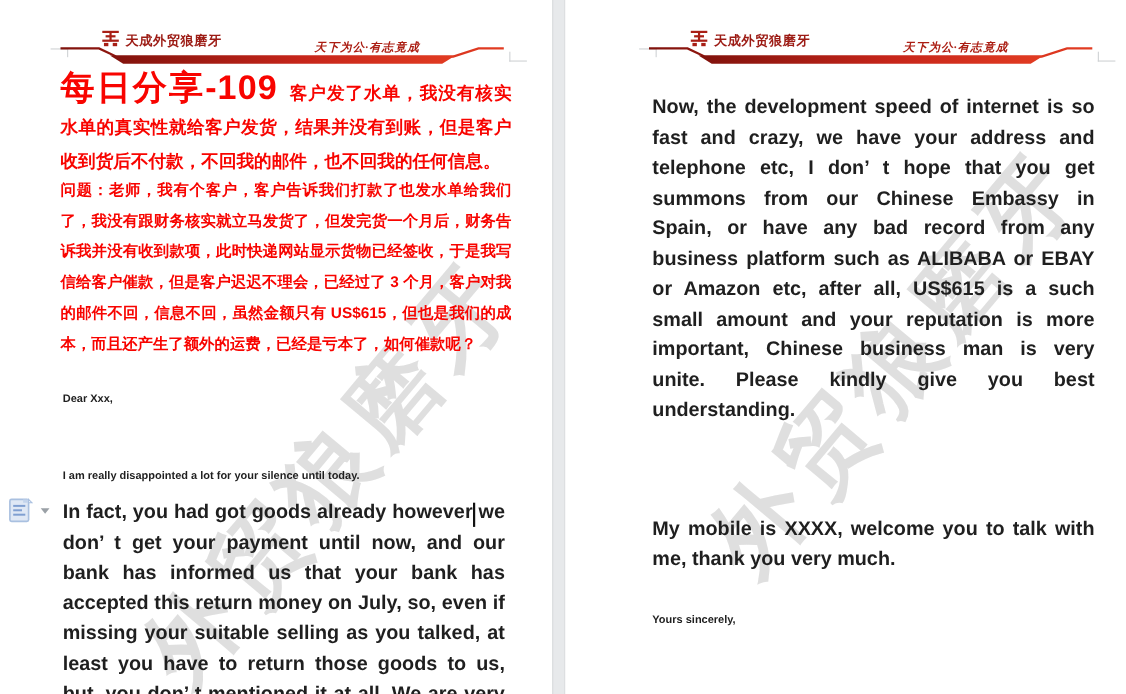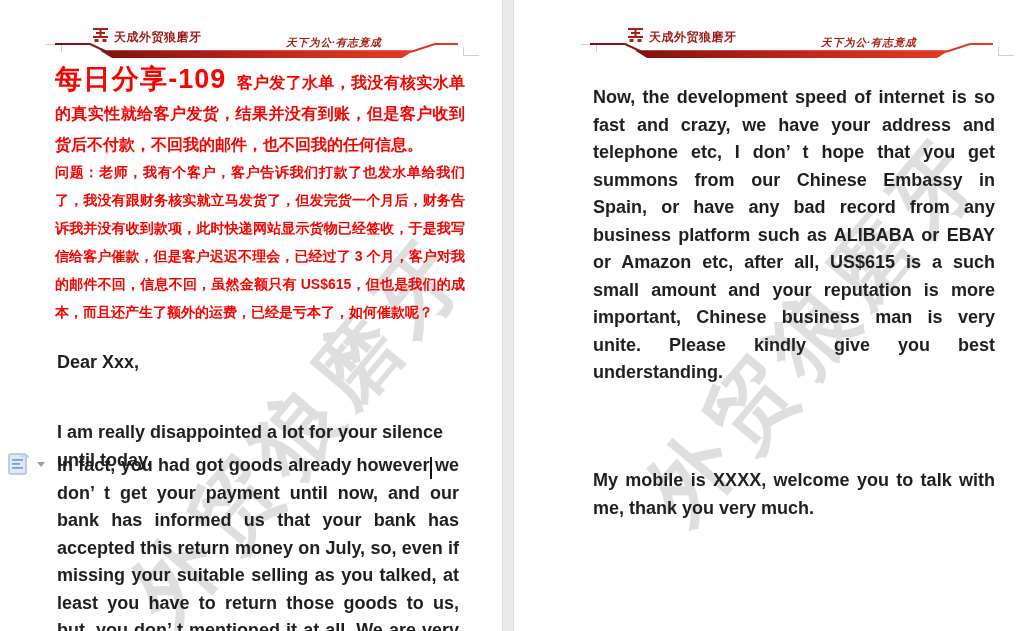--- a/index.html
+++ b/index.html
@@ -10,24 +10,24 @@
           background:#e7e9eb;border-left:1px solid #d9dbdd;border-right:1px solid #d9dbdd;box-sizing:border-box;}
   .watermark{position:absolute;z-index:0;white-space:nowrap;
           font-weight:700;font-size:84px;letter-spacing:10px;color:#d8d8d8;opacity:.8;
           transform:translate(-50%,-50%) rotate(-50deg);}
   .hdr{position:absolute;z-index:2;}
   .cropmark{position:absolute;z-index:1;box-sizing:border-box;}
   .crop-tl{width:16px;height:8px;border-top:1.5px solid #cfd2d4;border-right:1.5px solid #cfd2d4;}
   .crop-tr{width:16px;height:9px;border-left:1.5px solid #cfd2d4;border-bottom:1.5px solid #cfd2d4;}
   .blk{position:absolute;z-index:2;}
   .cn-title{width:410px;line-height:31px;text-align:justify;color:#f80400;font-weight:700;font-size:16px;}
-  .cn-title .big{font-size:27px;margin-right:10px;letter-spacing:1px;}
+  .cn-title .big{font-size:31px;margin-right:10px;letter-spacing:1px;}
   .cn-q{width:410px;line-height:28px;text-align:justify;color:#f80400;font-weight:700;font-size:14px;}
   .en{width:402px;line-height:27.5px;text-align:justify;color:#1f1f1f;font-weight:700;font-size:18px;}
-  .en-line{width:402px;line-height:27.5px;color:#1f1f1f;font-weight:700;font-size:18px;}
+  .en-line{width:402px;line-height:27.5px;color:#1f1f1f;font-weight:700;font-size:10px;}
   .caret{position:absolute;z-index:3;width:1.5px;height:22px;background:#111;}
   .paste-btn{position:absolute;z-index:3;display:flex;align-items:center;gap:6px;}
   .dd-arrow{width:0;height:0;border-left:4.5px solid transparent;border-right:4.5px solid transparent;
           border-top:5px solid #9aa0a6;margin-top:2px;}
 </style>
 </head>
 <body>
 
 <div class="screen">
 
@@ -107,15 +107,16 @@
       <rect x="5" y="17" width="11" height="1.8" fill="#7f9fd1"></rect>
     </svg>
     <div class="dd-arrow"></div>
   </div>
 
   <div class="blk en" style="left:593px;top:84px;">Now, the development speed of internet is so fast and crazy, we have your address and telephone etc, I don’ t hope that you get summons from our Chinese Embassy in Spain, or have any bad record from any business platform such as ALIBABA or EBAY or Amazon etc, after all, US$615 is a such small amount and your reputation is more important, Chinese business man is very unite. Please kindly give you best understanding.</div>
 
 
   <div class="blk en" style="left:593px;top:467px;">My mobile is XXXX, welcome you to talk with me, thank you very much.</div>
 
+  <div class="blk en-line" style="left:593px;top:550px;">Yours sincerely,</div>
 
 
 </div>
 
 </body></html>

